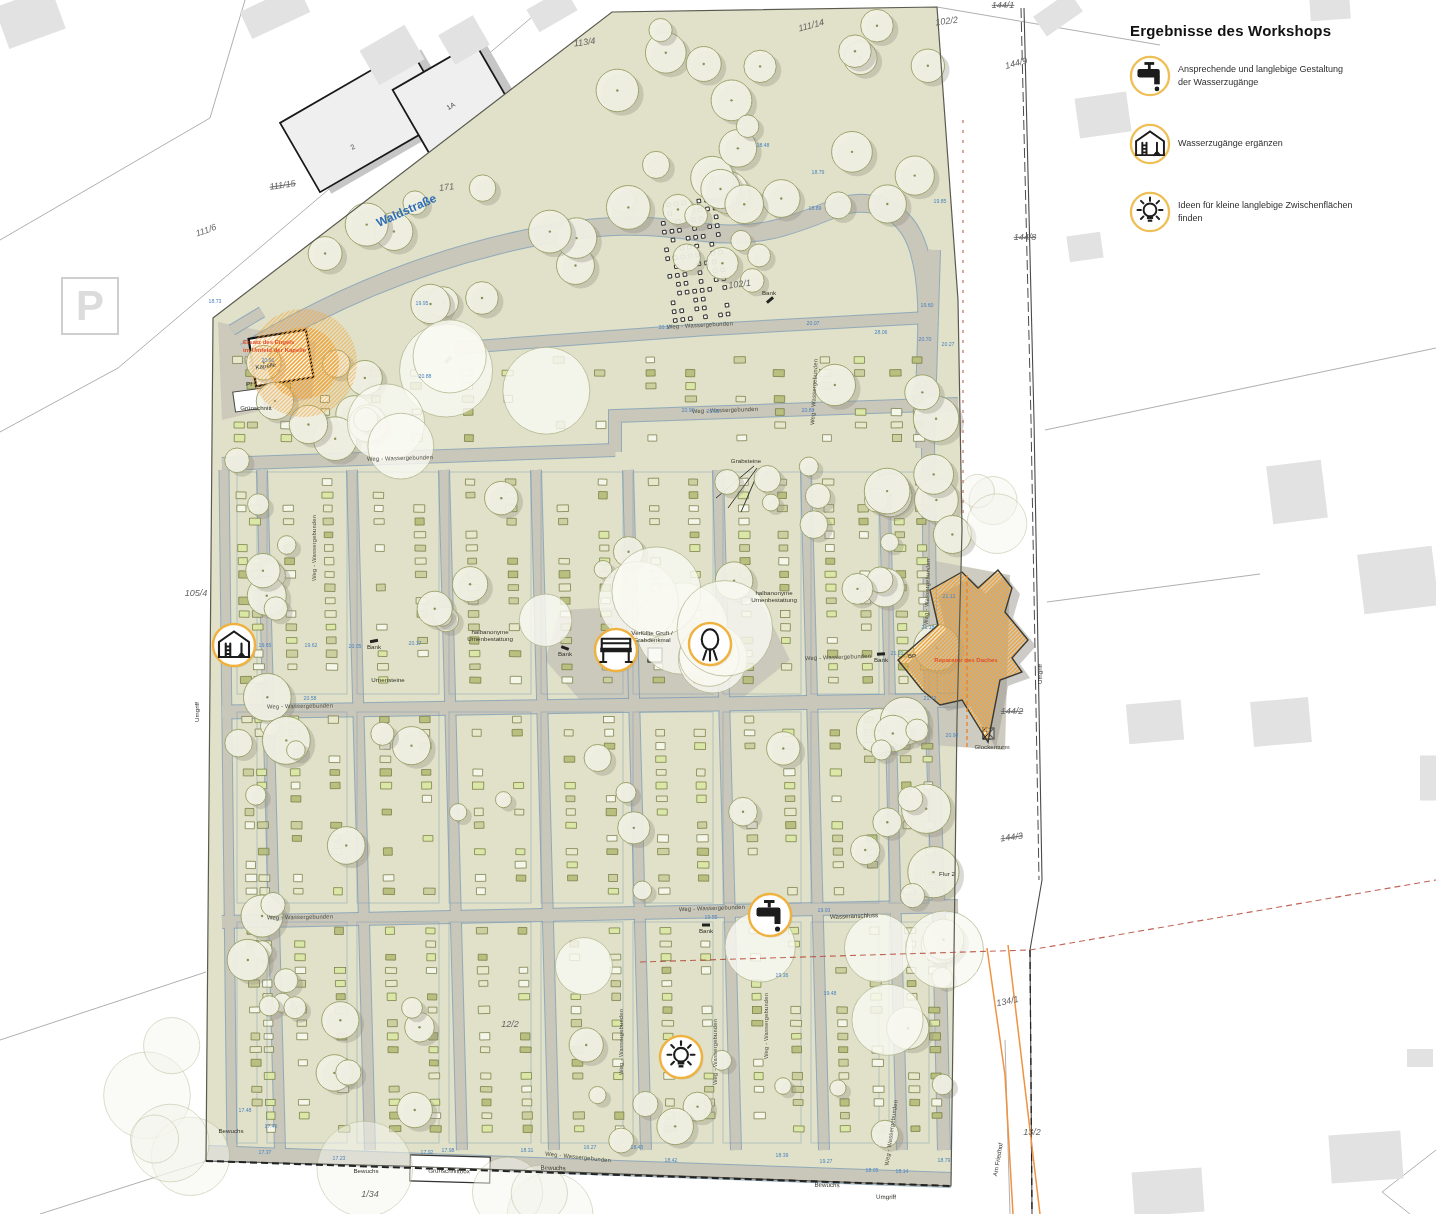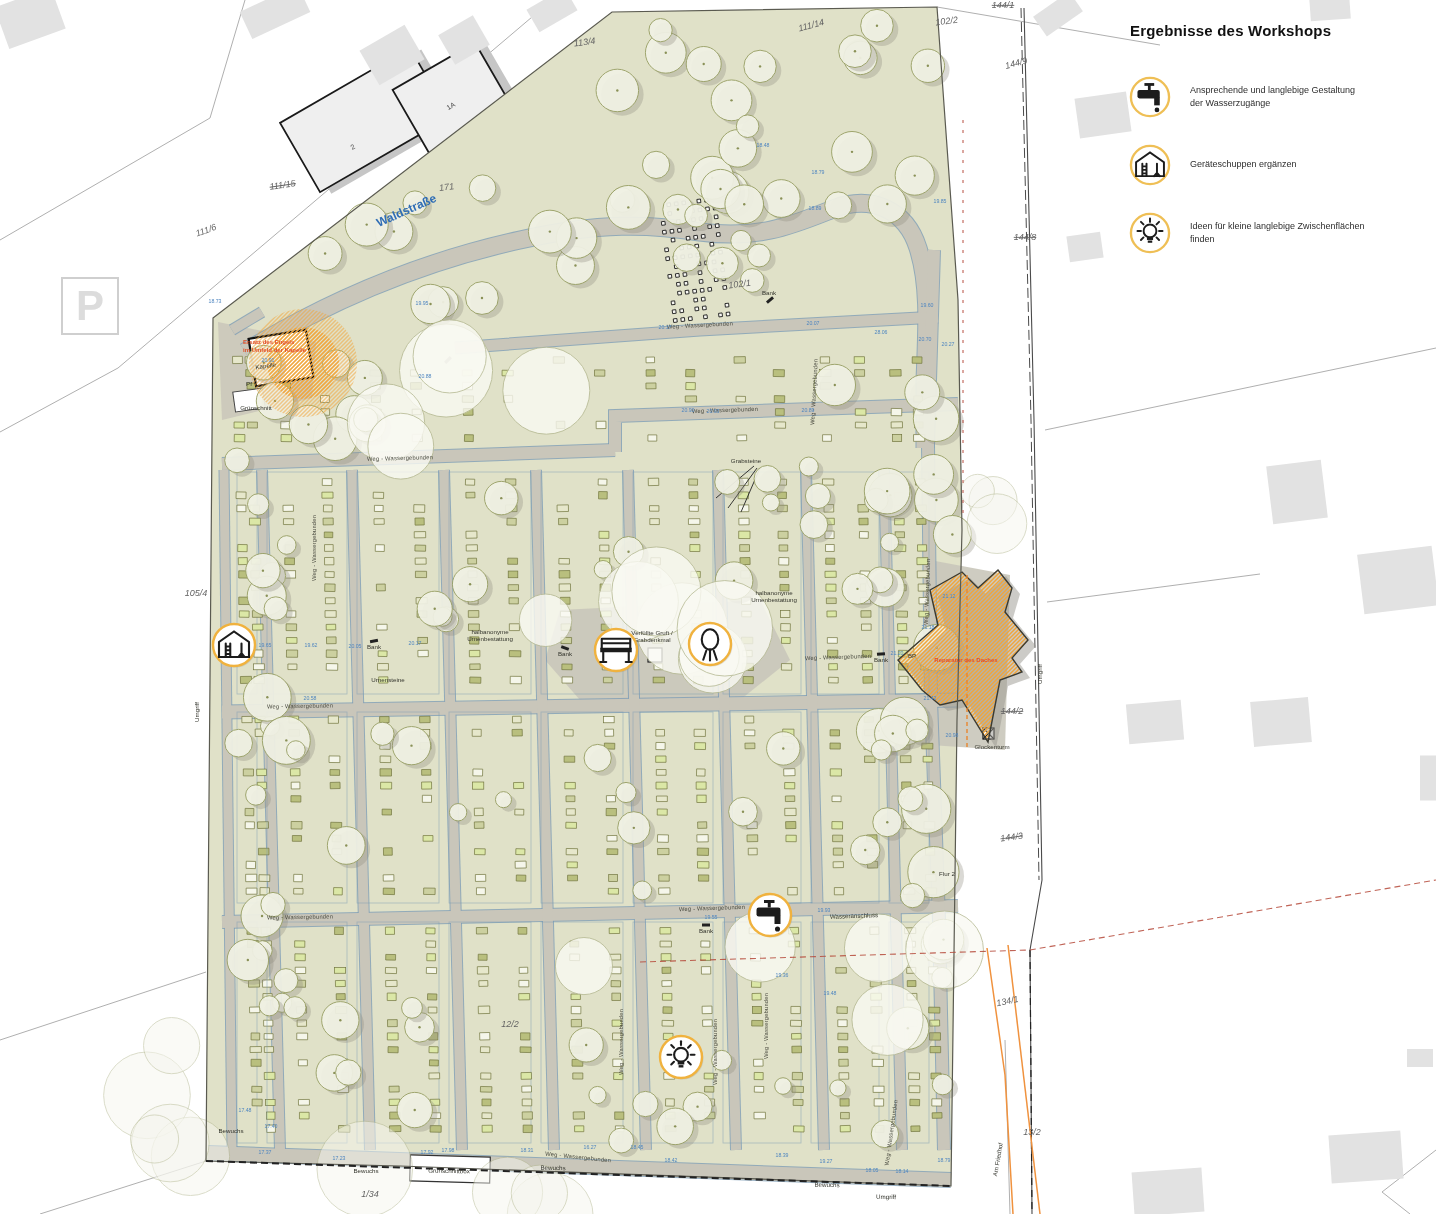--- a/index.html
+++ b/index.html
@@ -11,22 +11,22 @@
   .parcel{font-size:9px;fill:#636363;font-style:italic;}
   .place{font-size:6.2px;fill:#33342c;}
   .pathlab{font-size:5.8px;fill:#4a4b40;letter-spacing:.2px;}
   .elev{font-size:5.2px;fill:#4f86c0;}
   .redlab{font-size:6px;fill:#e04f28;font-weight:bold;}
   .street{font-size:12px;fill:#2f6db5;font-weight:bold;}
   .bldg{font-size:7px;fill:#4a4a4a;}
   .psym{font-size:42px;fill:#dcdcdc;font-weight:bold;}
   
   .legend{position:absolute;left:1128px;top:22px;width:300px;}
-  .legend h2{font-size:15px;color:#111;margin:0 0 36px 2px;letter-spacing:.2px;}
-  .legend-item{display:flex;align-items:center;gap:18px;margin-bottom:24px;}
+  .legend h2{font-size:15px;color:#111;margin:0 0 15px 2px;letter-spacing:.2px;}
+  .legend-item{display:flex;align-items:center;gap:6px;margin-bottom:24px;}
   .legend-icon{flex:0 0 auto;width:44px;height:44px;}
   .legend-icon svg{display:block;}
   .legend-text{font-size:9px;color:#2e2e2e;line-height:1.5;width:178px;}
 </style>
 </head>
 <body>
 
 <div class="stage">
 
   <svg id="map" width="1436" height="1214" viewBox="0 0 1436 1214">
@@ -1827,21 +1827,21 @@
       <span class="legend-icon">
         <svg width="44" height="44" viewBox="-15 -15 30 30">
             <circle cx="0" cy="0" r="13" fill="#fff" stroke="#efbf55" stroke-width="1.6"></circle>
             <g transform="scale(0.95)">
               <path d="M-10,8 V-2 L0,-9 L10,-2 V8 Z" stroke="#1c1c1c" stroke-width="1.4" fill="none" stroke-linecap="round"></path>
               <path d="M-5.5,-1 V8 M-2.5,-1 V8 M-5.5,1 H-2.5 M-5.5,3.5 H-2.5 M-5.5,6 H-2.5" stroke-width="1.4" stroke="#1c1c1c" fill="none" stroke-linecap="round"></path>
               <path d="M5,-1 V5.5 M5,5.5 L3,8 M5,5.5 V8 M5,5.5 L7,8" stroke-width="1.4" stroke="#1c1c1c" fill="none" stroke-linecap="round"></path>
             </g>
           </svg>
         </span>
-      <span class="legend-text">Geräteschuppen ergänzen</span>
+      <span class="legend-text">Wasserzugänge ergänzen</span>
     </div>
 
     <div class="legend-item">
       <span class="legend-icon">
         <svg width="44" height="44" viewBox="-15 -15 30 30">
             <circle cx="0" cy="0" r="13" fill="#fff" stroke="#efbf55" stroke-width="1.6"></circle>
             <g transform="scale(0.95)">
               <circle cx="0" cy="-1.5" r="4.6" stroke="#1c1c1c" stroke-width="1.4" fill="none" stroke-linecap="round"></circle>
               <rect x="-2.2" y="3" width="4.4" height="2" fill="#1c1c1c"></rect>
               <rect x="-1.6" y="5.4" width="3.2" height="1.6" fill="#1c1c1c"></rect>

